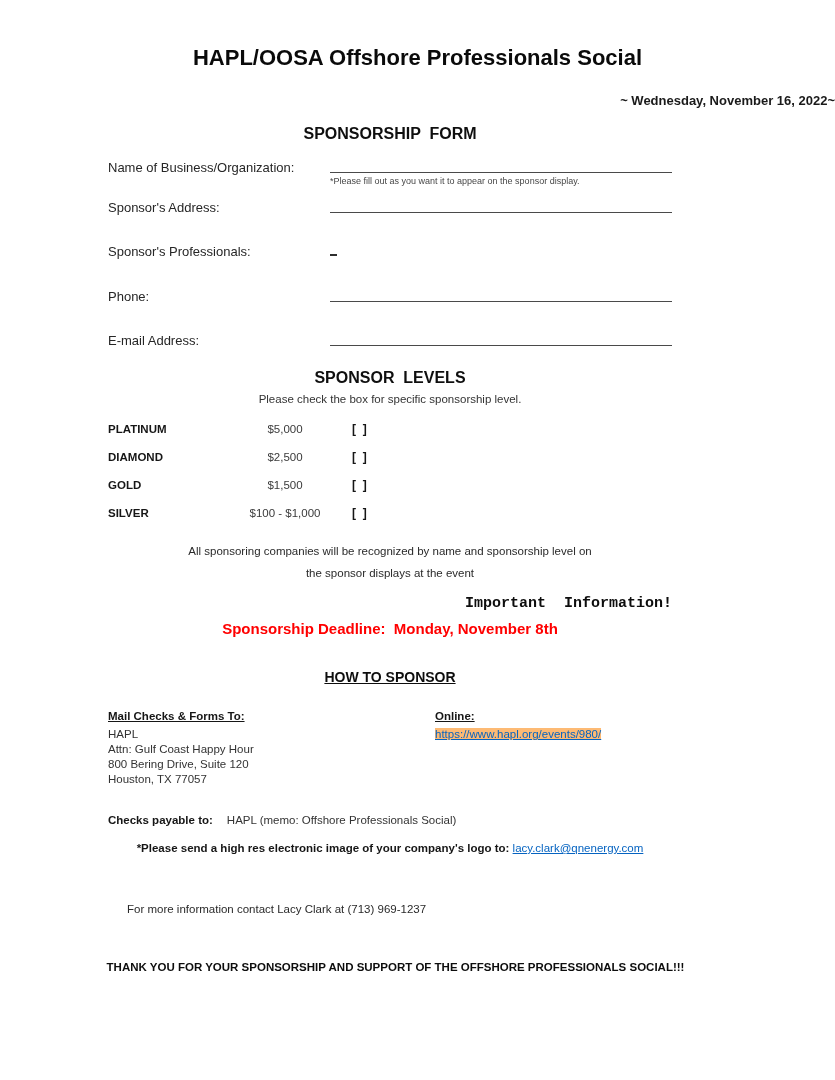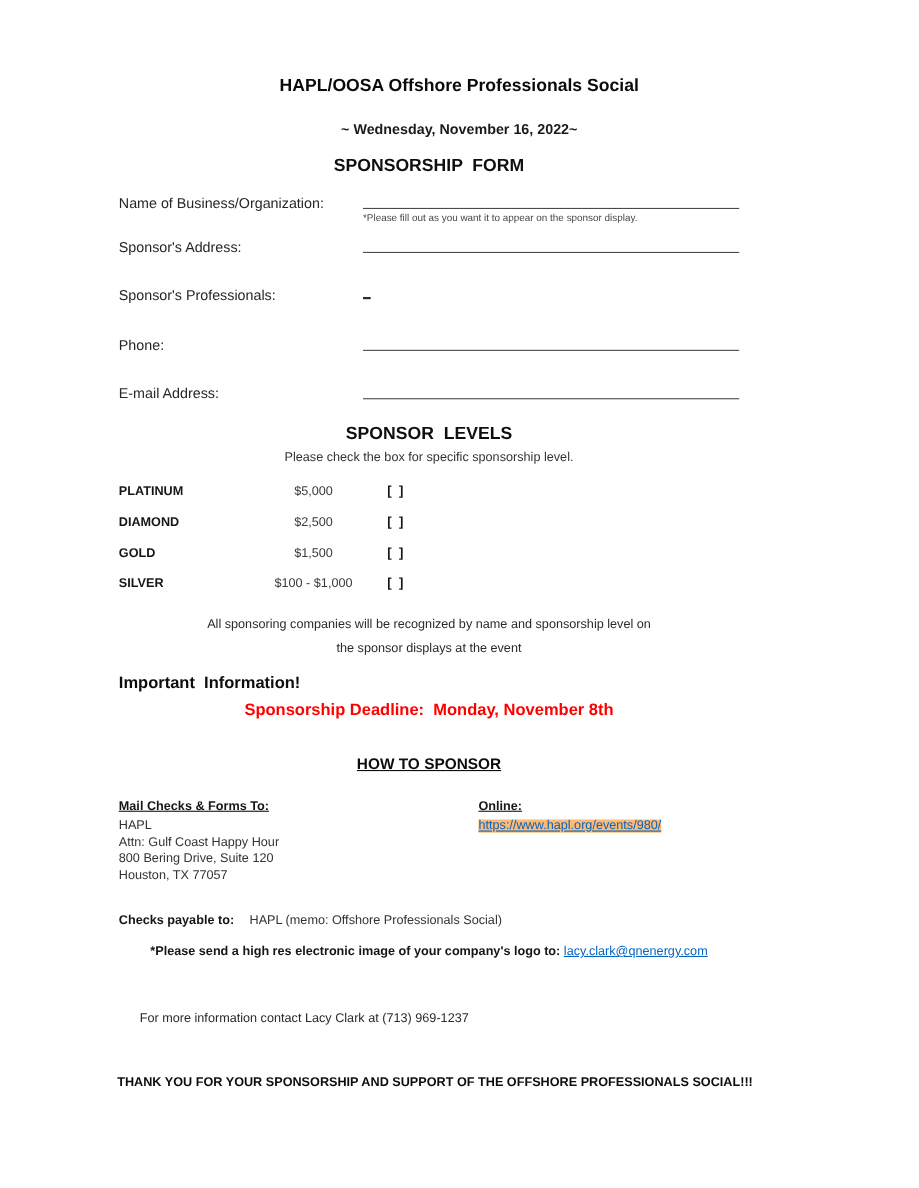--- a/index.html
+++ b/index.html
@@ -8,29 +8,29 @@
     position:relative;
     width:835px; height:1080px;
     background:#ffffff;
     font-family:"Liberation Sans", sans-serif;
     color:#1d1d1d;
     overflow:hidden;
   }
   .pre { white-space:pre-wrap; }
 
   .title {
-    padding-top:70px;
+    padding-top:45px;
     text-align:center;
-    font-size:16px;
+    font-size:22px;
     font-weight:bold;
     color:#0a0a0a;
   }
   .date-line {
     margin-top:22px;
-    text-align:center;
+    text-align:right;
     font-size:13px;
     font-weight:bold;
     color:#1a1a1a;
   }
   .content { width:564px; margin-left:108px; }
 
   .form-heading {
     margin-top:17px;
     text-align:center;
     font-size:16px;
@@ -54,21 +54,21 @@
   }
   .levels-sub { margin-top:6px; text-align:center; font-size:11.5px; color:#333; }
   .levels-rows { margin-top:17px; }
   .level-row { display:flex; align-items:baseline; margin-bottom:14px; }
   .lv-name  { width:122px; font-size:11.5px; font-weight:bold; color:#161616; }
   .lv-price { width:110px; text-align:center; font-size:11.5px; color:#3a3a3a; }
   .lv-box   { margin-left:12px; font-size:12px; font-weight:bold; color:#161616; white-space:pre; }
 
   .recognition { margin-top:20px; text-align:center; font-size:11.5px; color:#2a2a2a; line-height:22px; }
 
-  .important-heading { margin-top:11px; text-align:left; font-size:15px; font-weight:bold; color:#0d0d0d; }
+  .important-heading { margin-top:11px; text-align:right; font-size:15px; font-weight:bold; color:#0d0d0d;font-family:Liberation Mono, monospace; }
   .deadline { margin-top:8px; text-align:center; font-size:15px; font-weight:bold; color:#ff0000; }
 
   .how-heading { margin-top:32px; text-align:center; font-size:14px; font-weight:bold; color:#0d0d0d; }
   .how-heading span { text-decoration:underline; }
 
   .columns { margin-top:21px; display:flex; }
   .col-left  { width:327px; }
   .col-right { flex:1; }
   .col-heading { font-size:11.5px; font-weight:bold; color:#161616; text-decoration:underline; padding-right:6px; }
   .mail-lines { margin-top:3px; font-size:11.5px; color:#333; line-height:15px; }

